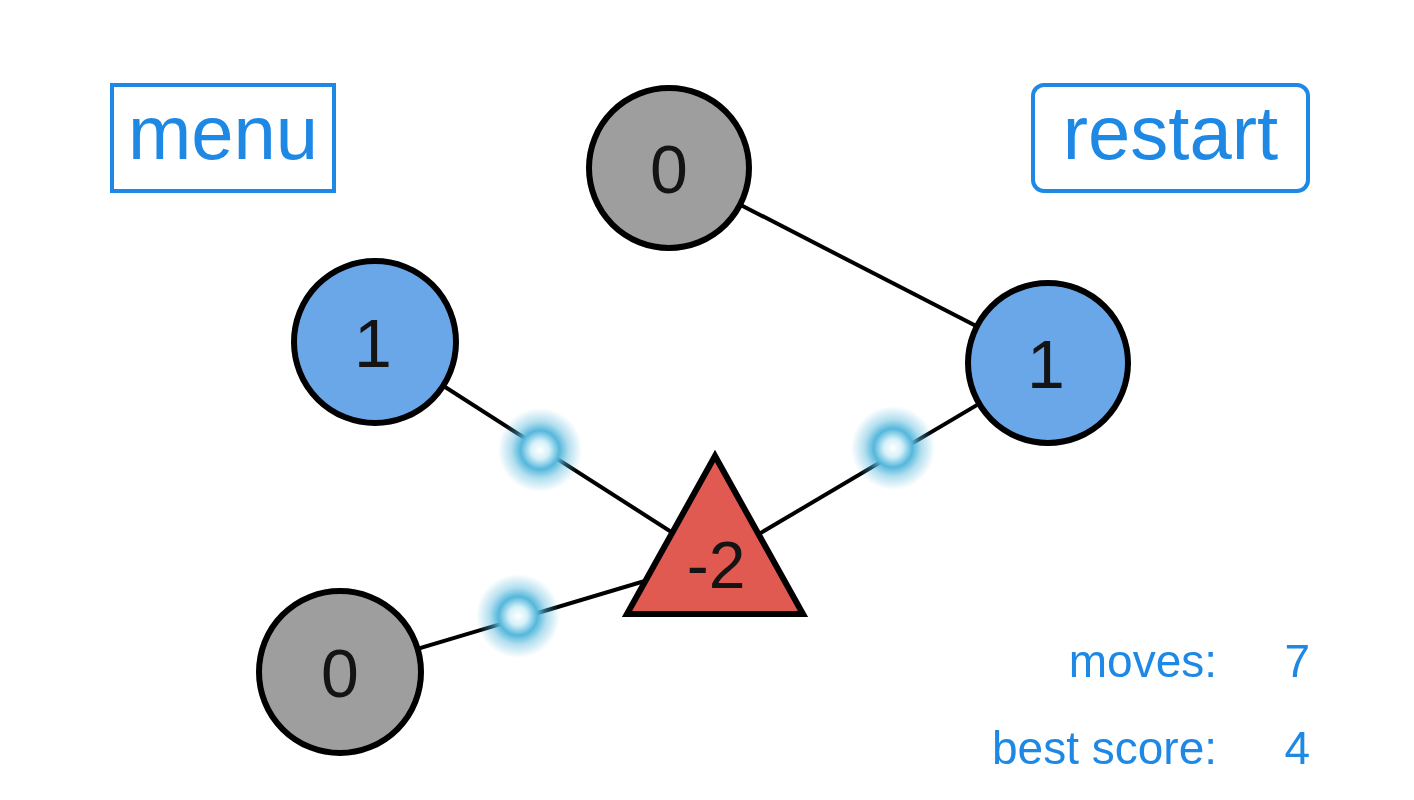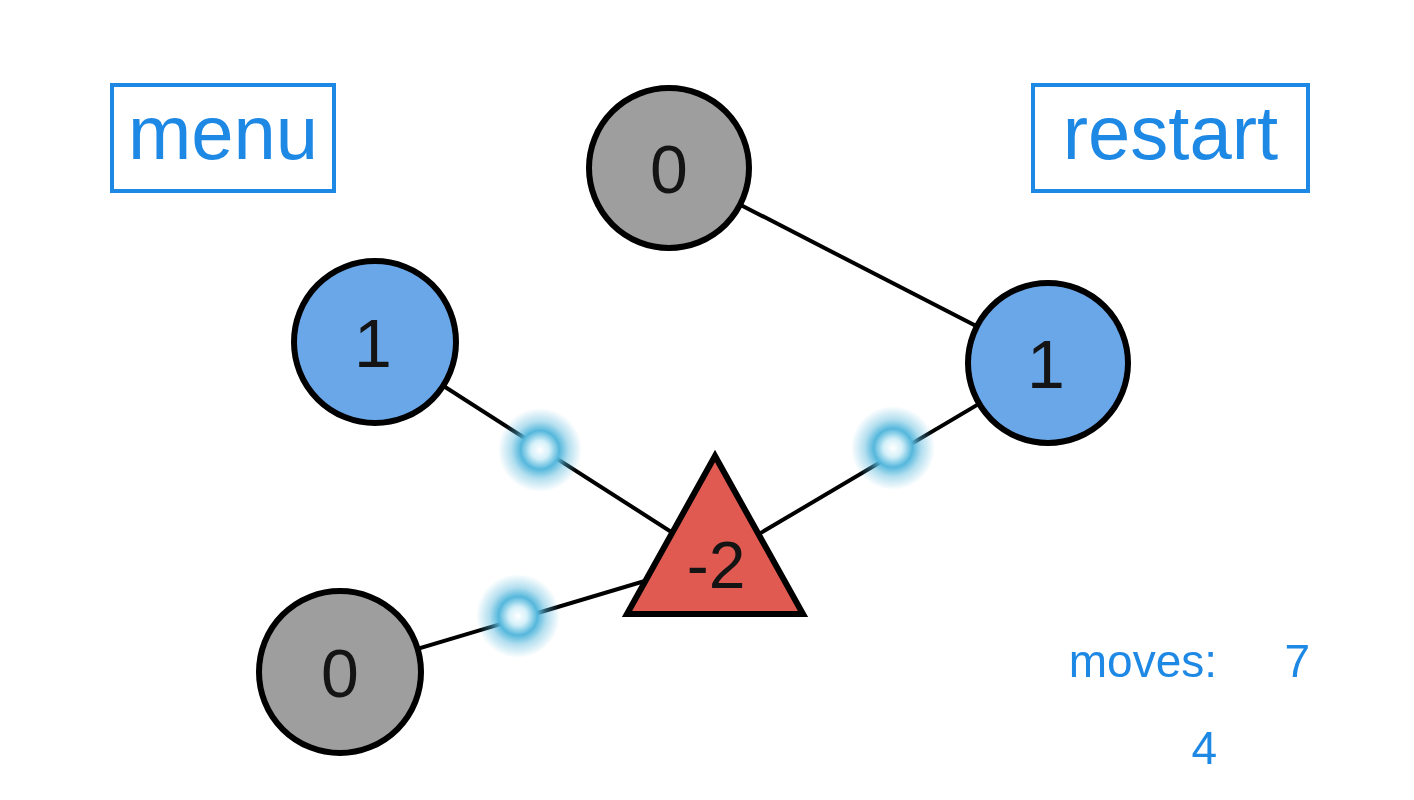--- a/index.html
+++ b/index.html
@@ -26,21 +26,21 @@
     color: var(--accent);
     background: #ffffff;
     font-size: 76px;
     font-weight: 300;
     line-height: 1;
     padding-bottom: 10px;
     cursor: pointer;
     user-select: none;
   }
   .btn-menu    { left: 110px;  top: 83px; width: 226px; height: 110px; }
-  .btn-restart { left: 1031px; top: 83px; width: 279px; height: 110px; }
+  .btn-restart { left: 1031px; top: 83px; width: 279px; height: 110px; border-radius: 13px; }
   .hud {
     position: absolute;
     right: 104px; top: 638px;
     display: grid;
     grid-template-columns: auto 52px;
     column-gap: 34px;
     row-gap: 10px;
     font-size: 46px;
     font-weight: 300;
     color: var(--accent);
@@ -104,16 +104,17 @@
       <text class="node-label" x="716" y="588" font-size="66" text-anchor="middle">-2</text>
     </g>
   </svg>
 
   <div class="btn btn-menu">menu</div>
   <div class="btn btn-restart">restart</div>
 
   <div class="hud">
     <span>moves:</span>
     <span>7</span>
+    <span>best score:</span>
     <span>4</span>
   </div>
 
 </div>
 
 </body></html>

